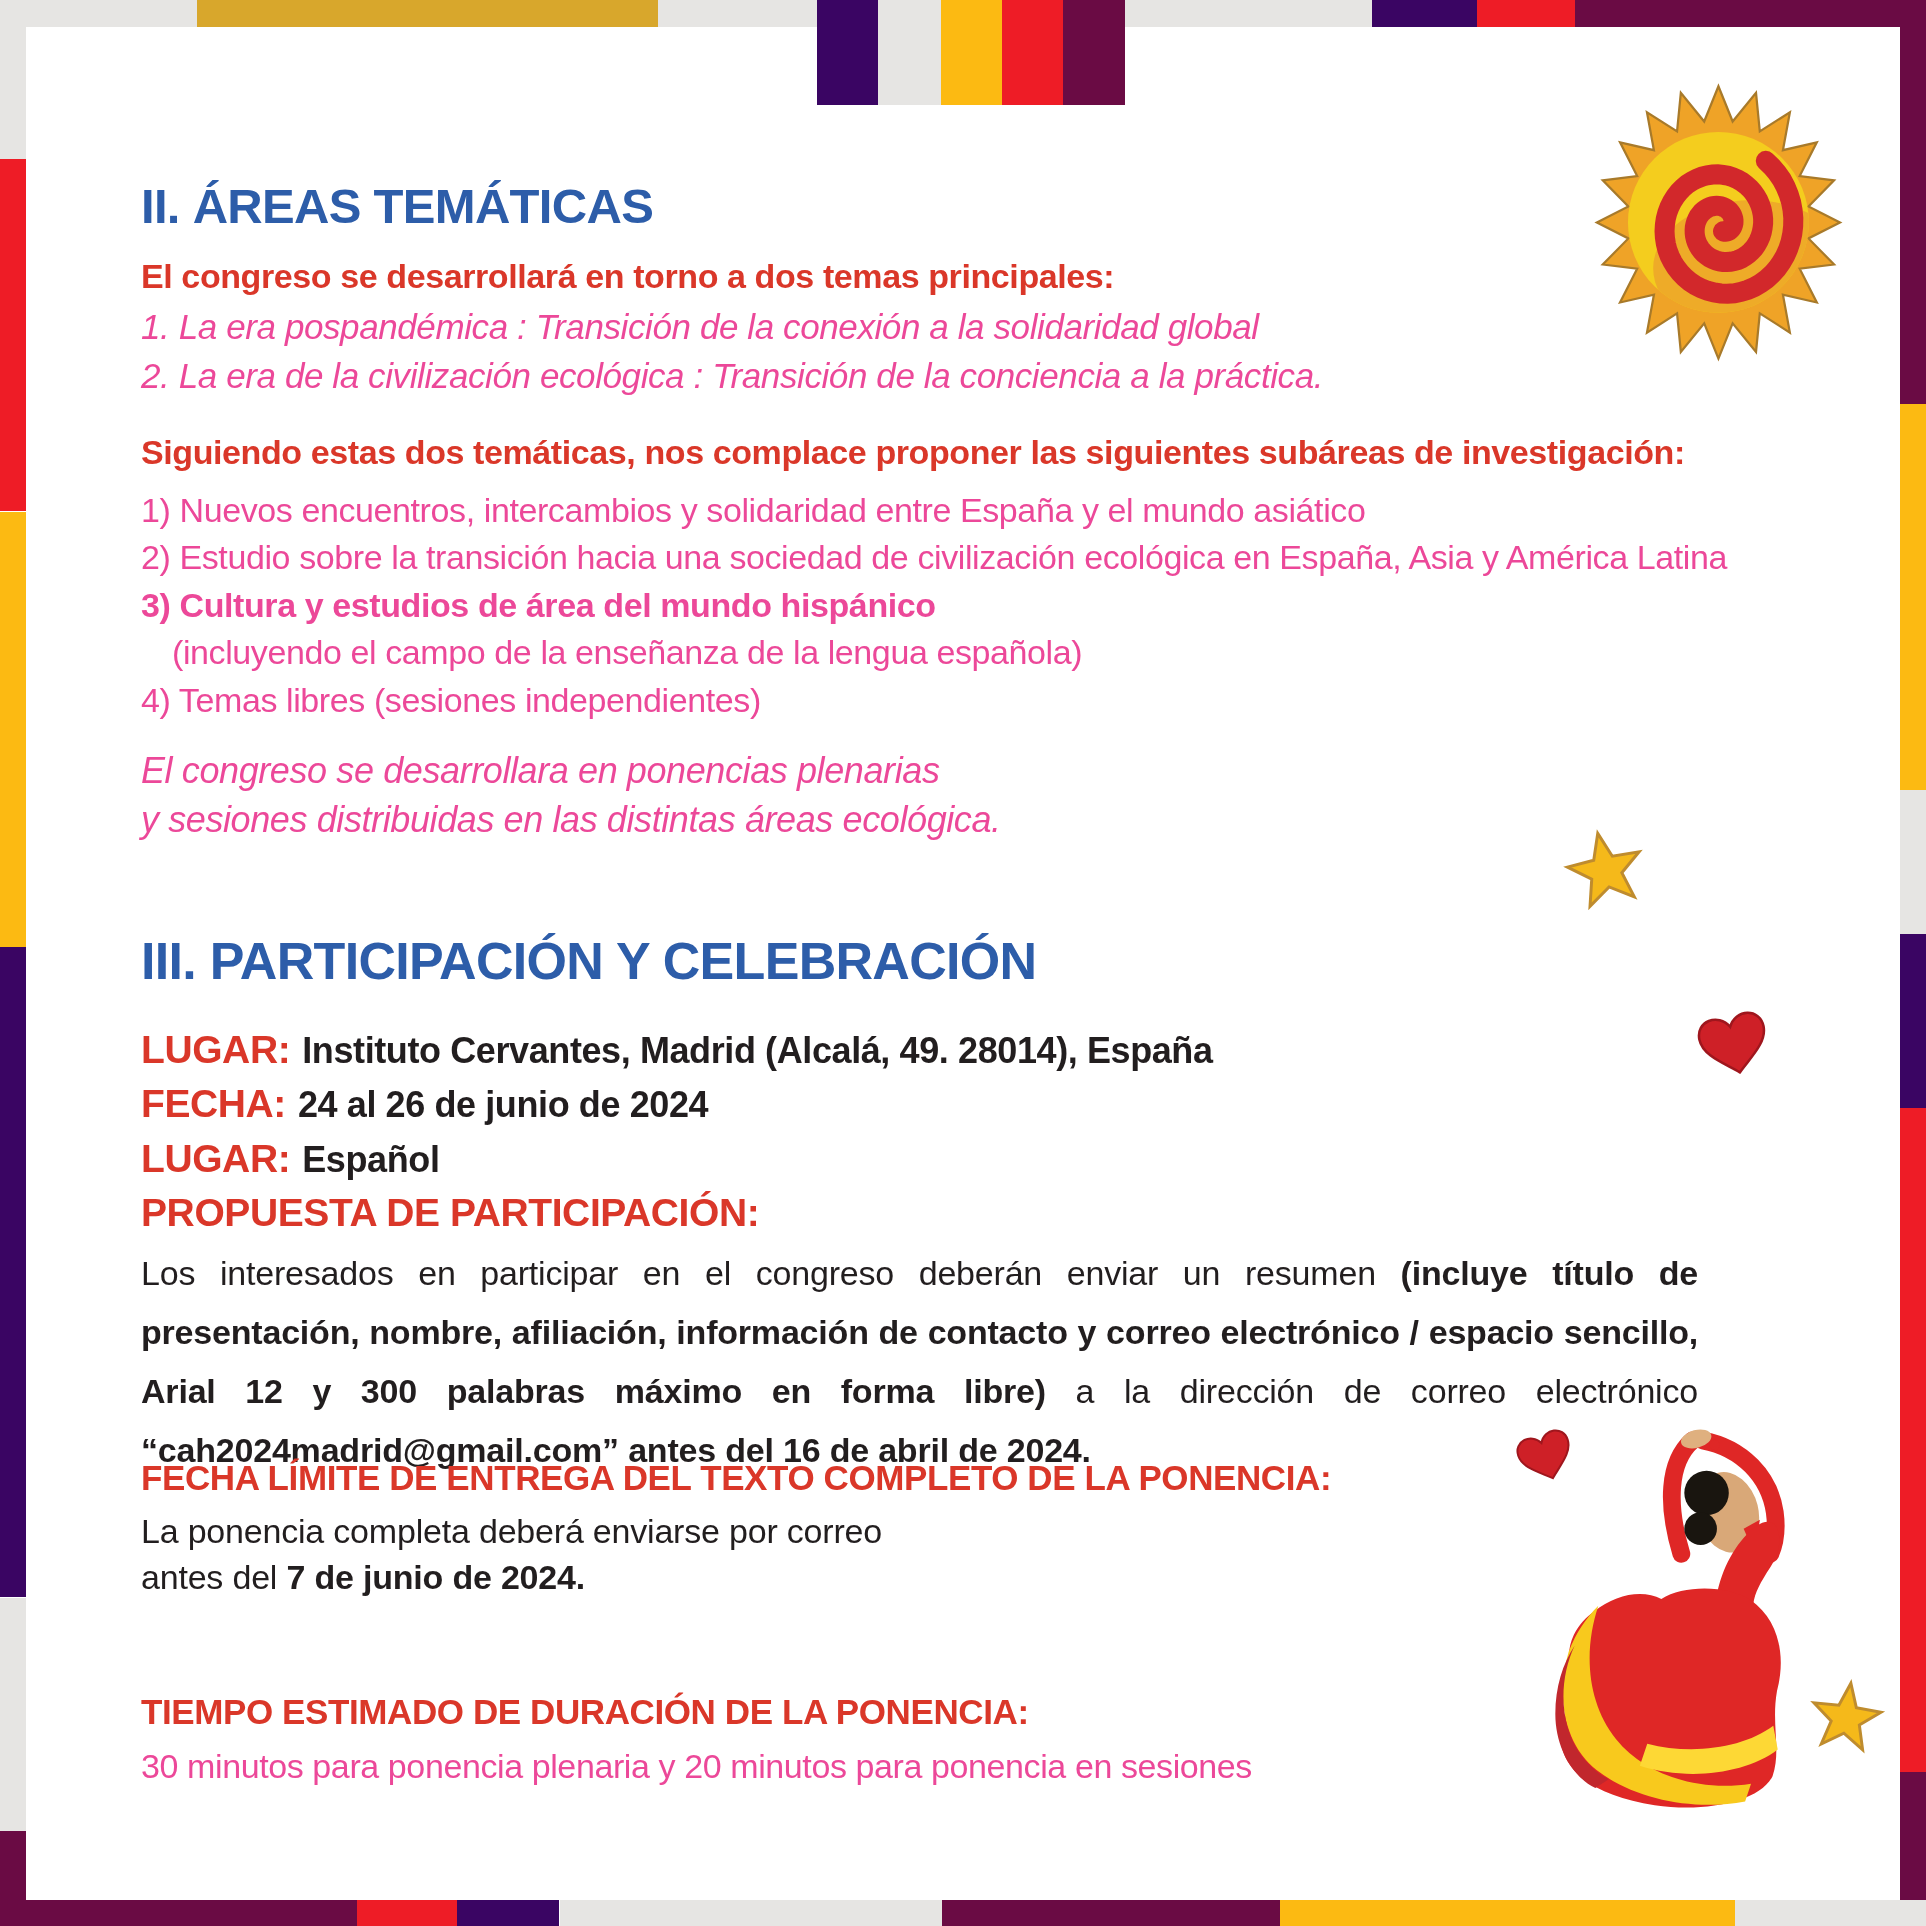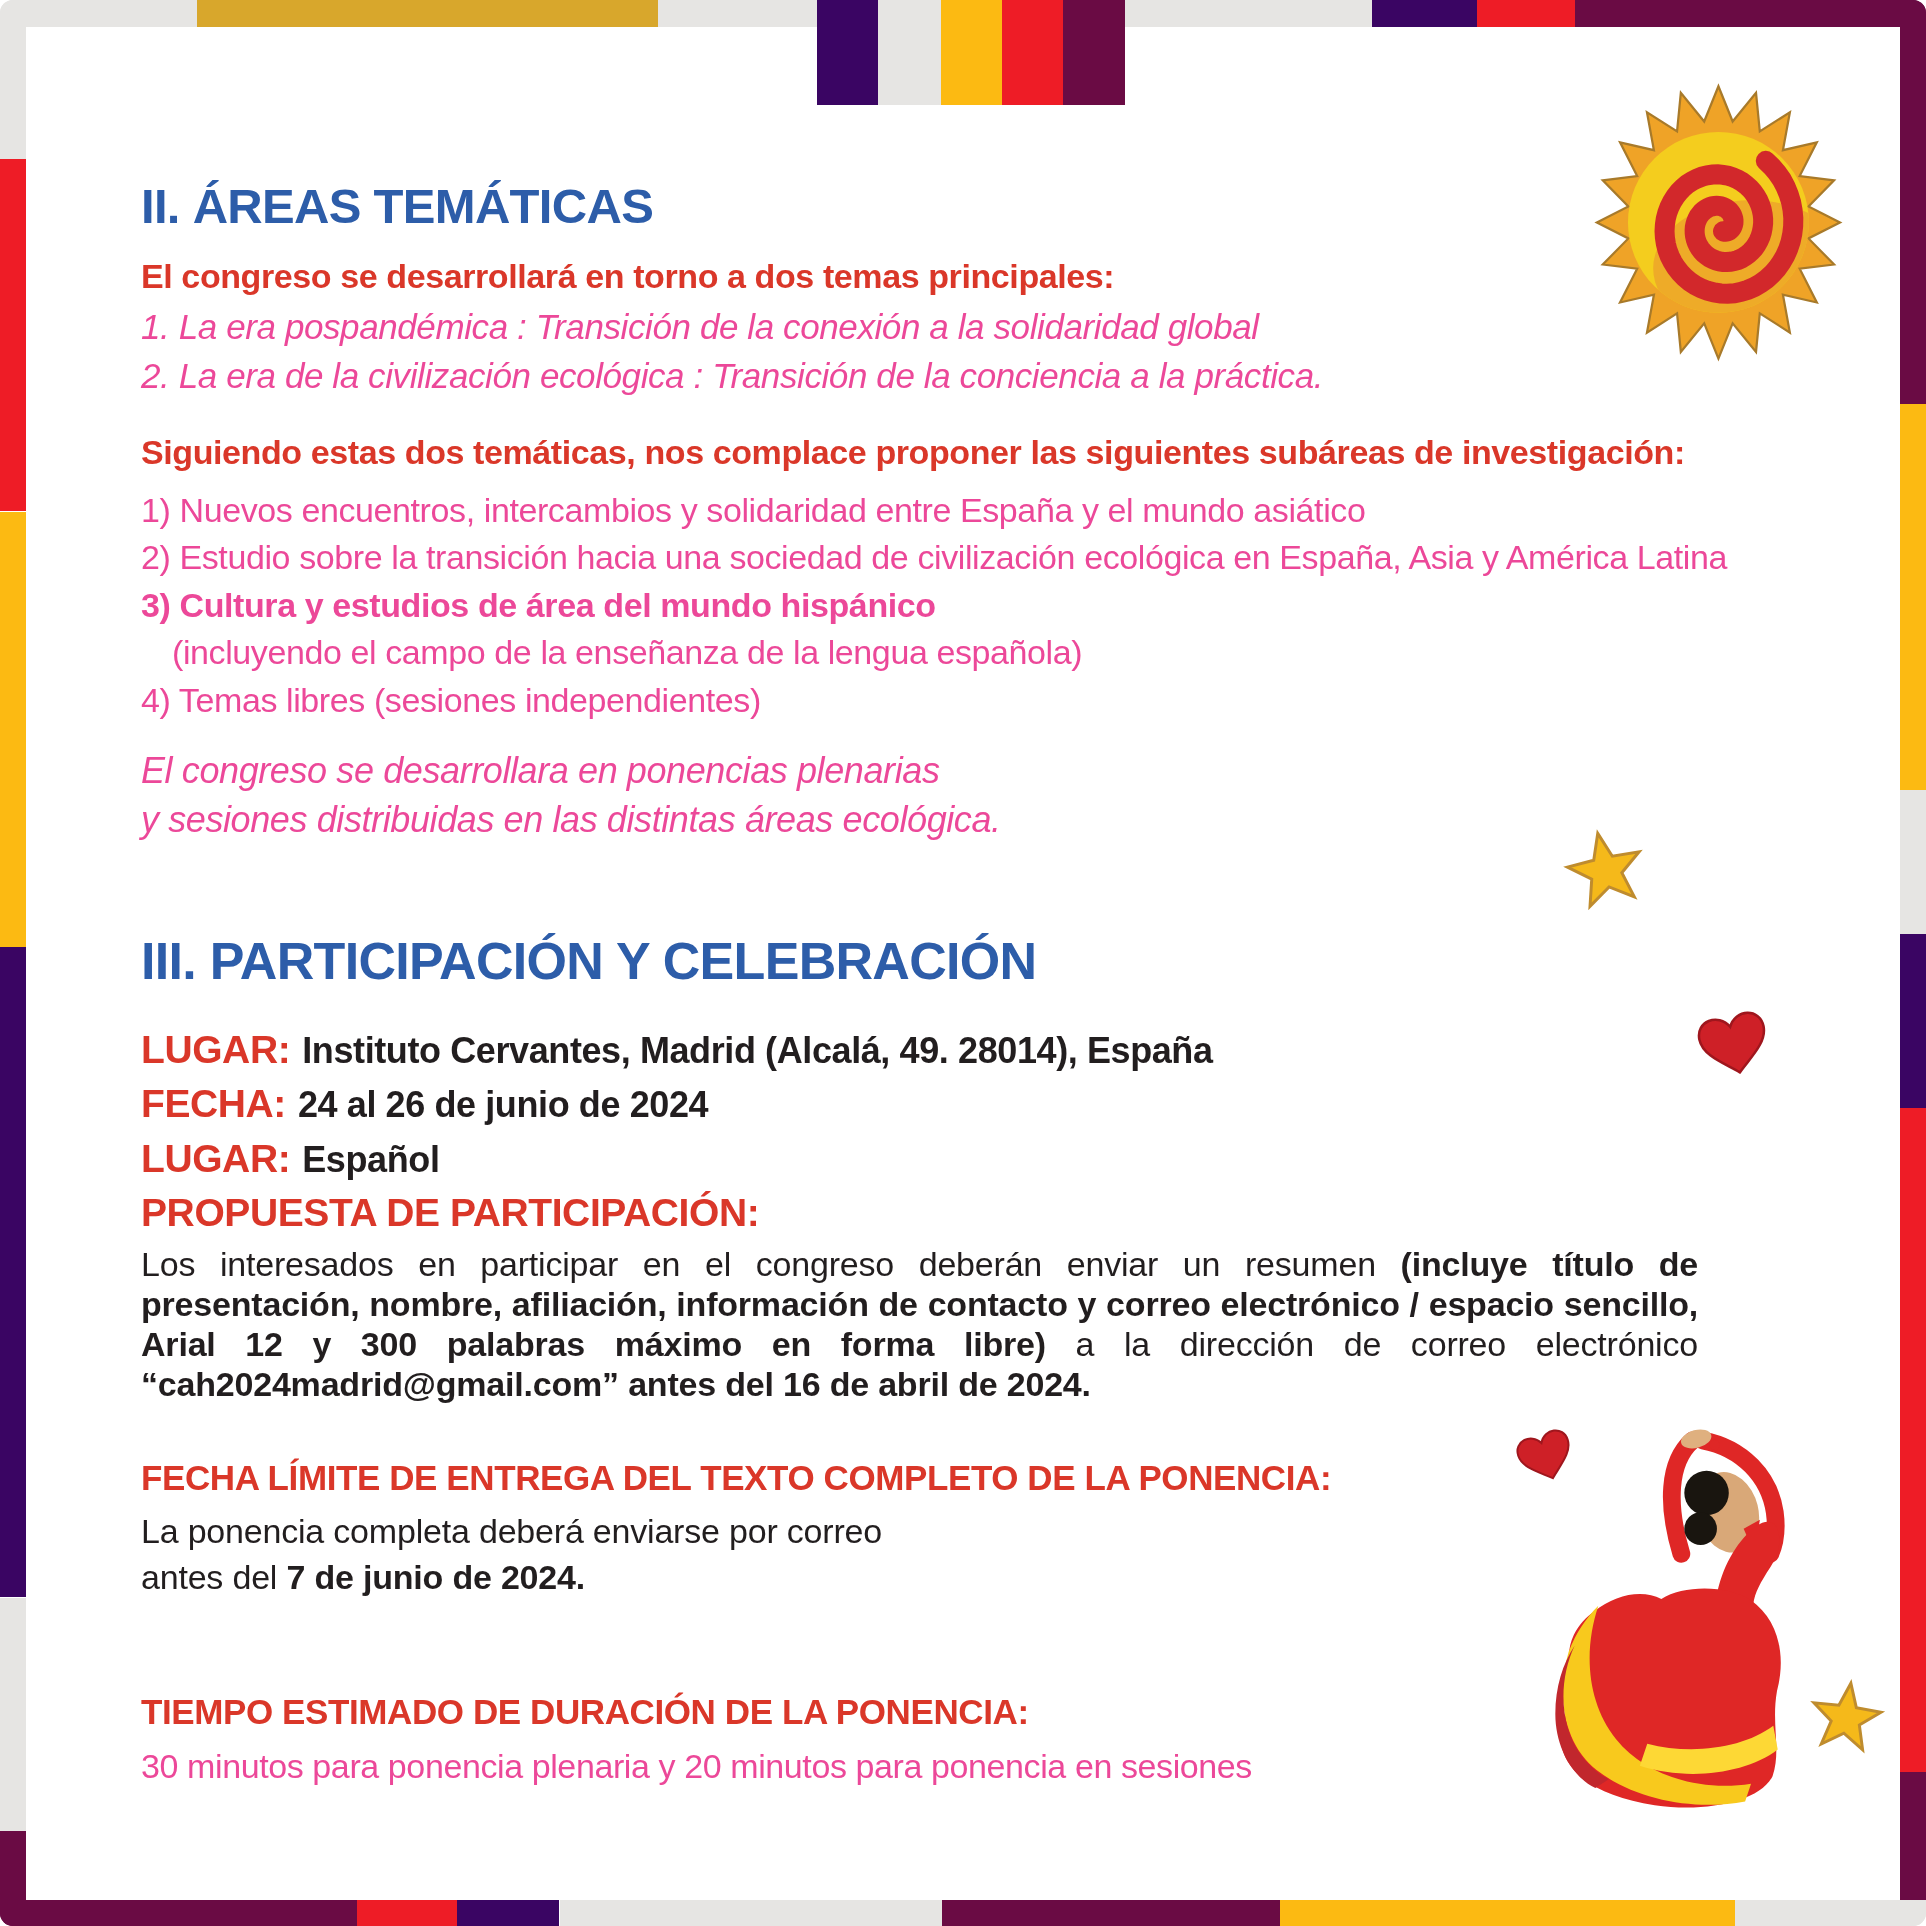--- a/index.html
+++ b/index.html
@@ -1,28 +1,28 @@
 <!DOCTYPE html>
 <html style="font-size:12px"><head>
 <meta charset="utf-8">
 <style>
   html,body{margin:0;padding:0;background:#ffffff;}
   #canvas{
     position:relative;width:1926px;height:1926px;background:#ffffff;overflow:hidden;
-    font-family:"Liberation Sans","DejaVu Sans",sans-serif;color:#221e1f;border-radius:13px;
+    font-family:"Liberation Sans","DejaVu Sans",sans-serif;color:#221e1f;
   }
   .abs{position:absolute;}
   .h-blue{color:var(--blue);font-weight:bold;font-size:50px;letter-spacing:-0.7px;white-space:nowrap;}
   .red-b{color:var(--red);font-weight:bold;font-size:34px;letter-spacing:-0.4px;white-space:nowrap;}
   .body-t{font-size:34px;letter-spacing:-0.4px;white-space:nowrap;color:#ec4899;}
   .it{font-style:italic;}
   .info-row{display:flex;align-items:baseline;gap:12px;white-space:nowrap;}
   .info-label{color:var(--red);font-weight:bold;font-size:39px;letter-spacing:-0.4px;}
   .info-value{color:#221e1f;font-weight:bold;font-size:36px;letter-spacing:-0.4px;}
-  .par{font-size:34px;line-height:40px;letter-spacing:-0.2px;text-align:justify;color:#221e1f;}
+  .par{font-size:34px;line-height:59px;letter-spacing:-0.2px;text-align:justify;color:#221e1f;}
   .par .b{font-weight:bold;}
   .rl-line{font-size:34px;line-height:46px;letter-spacing:-0.2px;white-space:nowrap;color:#221e1f;}
   .rl-line .b{font-weight:bold;}
   #deco-svg{position:absolute;left:0;top:0;pointer-events:none;}
 </style>
 </head>
 <body>
 
 <div id="canvas" style="--blue: #2d5da9; --red: #da3729;">
 

